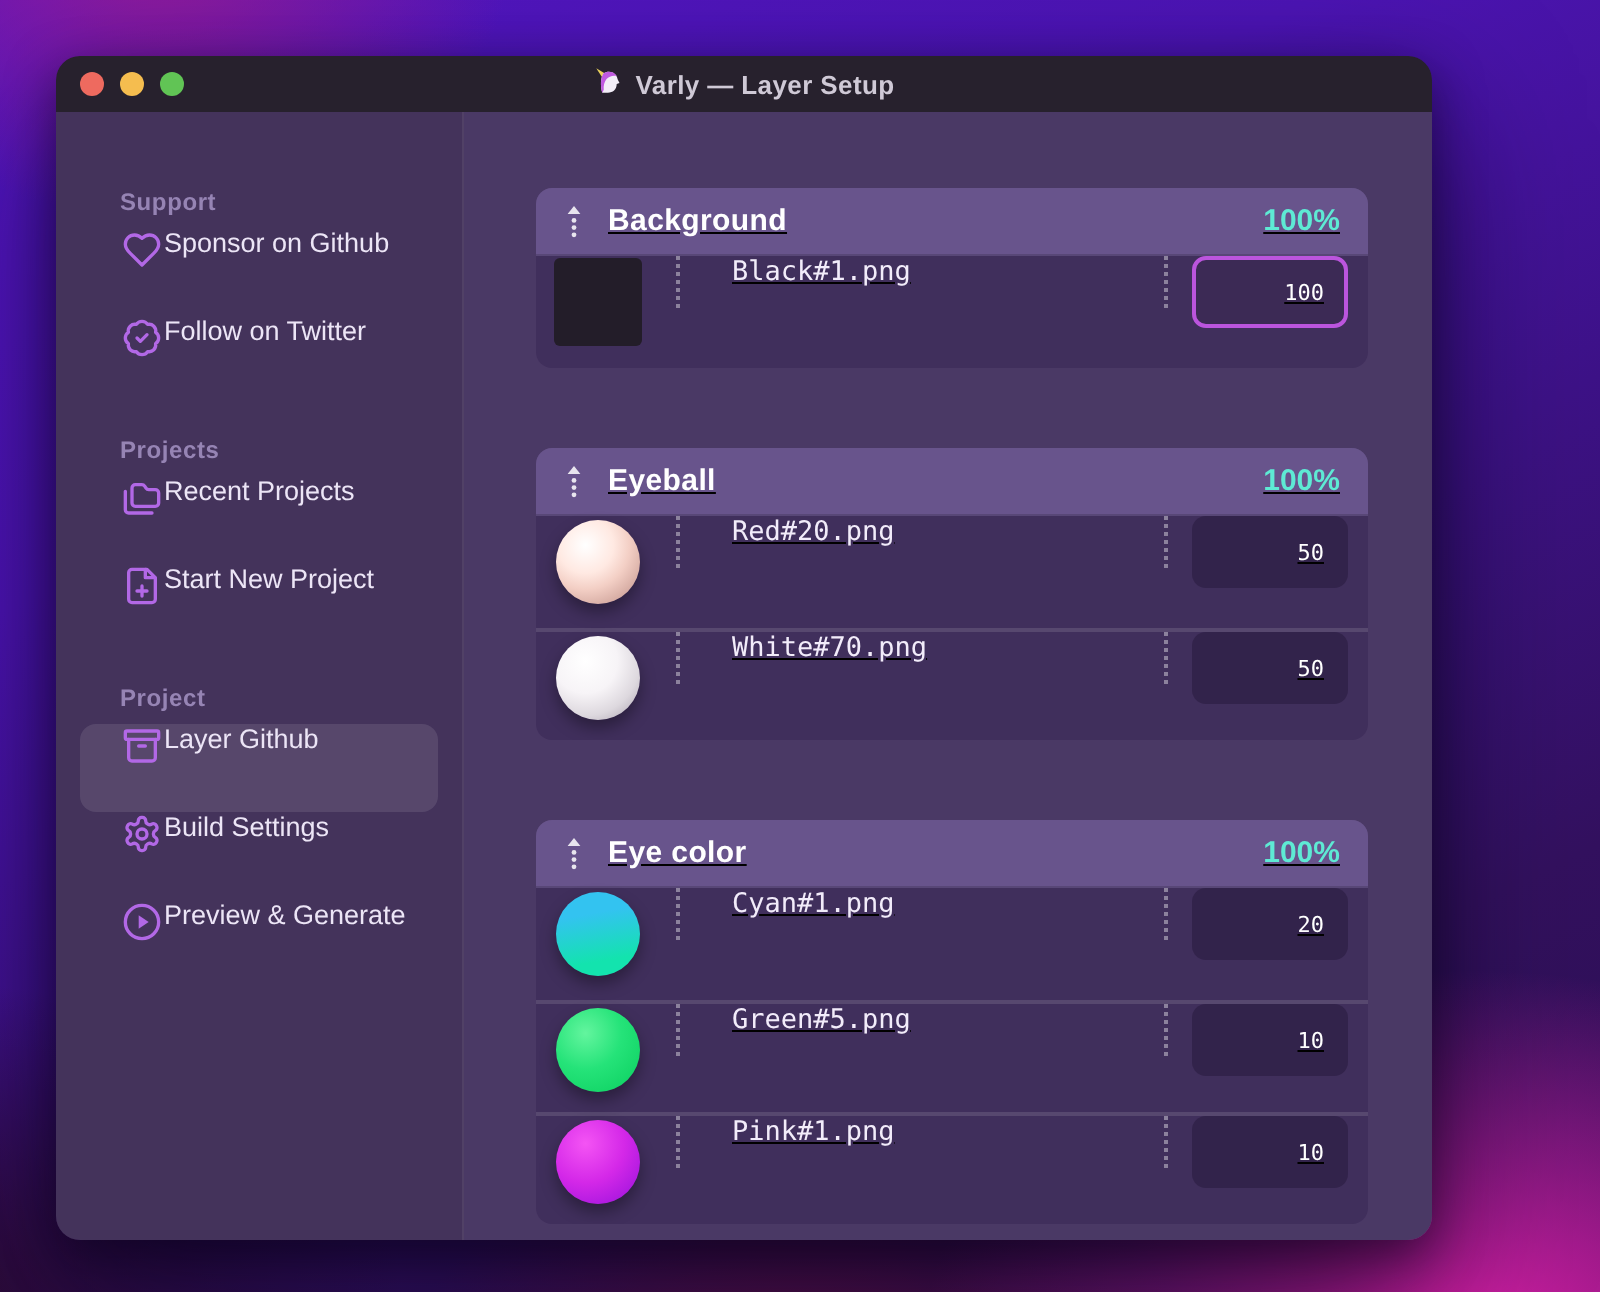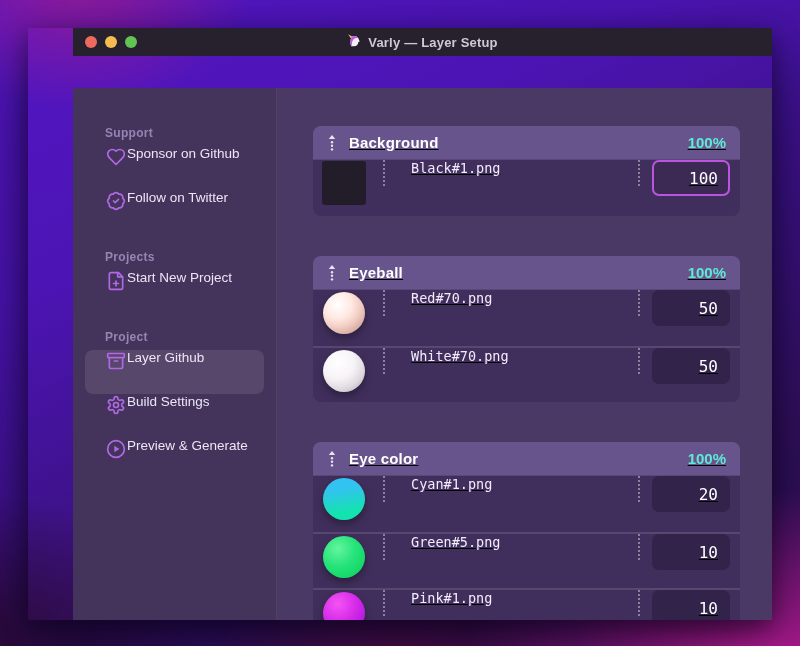--- a/index.html
+++ b/index.html
@@ -7,38 +7,38 @@
   body {
     font-family: "Liberation Sans", sans-serif;
     background:
       radial-gradient(55% 45% at 92% 103%, rgba(224,32,170,.95) 0%, rgba(224,32,170,0) 62%),
       radial-gradient(42% 34% at 50% 108%, rgba(110,16,70,.9) 0%, rgba(110,16,70,0) 60%),
       radial-gradient(40% 38% at 10% -4%, rgba(165,28,140,.8) 0%, rgba(165,28,140,0) 55%),
       radial-gradient(50% 40% at -5% 100%, rgba(40,8,40,.9) 0%, rgba(40,8,40,0) 60%),
       linear-gradient(155deg, #5316c4 0%, #4c14b4 30%, #3d1287 55%, #33115f 78%, #2c0f52 100%);
   }
   .window {
-    position: absolute; left: 28px; top: 28px; width: 744px; height: 592px;
-    border-radius: 1px; overflow: hidden;
+    position: absolute; left: 28px; top: 28px; width: 688px; height: 592px;
+    border-radius: 12px; overflow: hidden;
     box-shadow: 0 30px 70px rgba(8,0,24,.6), 0 8px 24px rgba(8,0,24,.5);
-    display: flex; flex-direction: column; padding-left: 45px;
+    display: flex; flex-direction: column;
   }
   
   .titlebar {
     height: 28px; flex: 0 0 28px; background: #27212d;
     display: flex; align-items: center; justify-content: center; position: relative;
   }
   .traffic { position: absolute; left: 12px; top: 0; height: 100%; display: flex; align-items: center; gap: 8px; }
   .light { width: 12px; height: 12px; border-radius: 50%; }
   .titlebar-title {
     color: #cfc9d6; font-size: 13px; font-weight: 700; letter-spacing: .2px;
     display: flex; align-items: center; gap: 6px;
   }
   
-  .app-body { flex: 1; display: flex; min-height: 0; margin-top: 32px; }
+  .app-body { flex: 1; display: flex; min-height: 0; }
   .sidebar {
     width: 204px; flex: 0 0 204px; background: #44335b;
     border-right: 1px solid rgba(255,255,255,.07);
     padding: 38px 12px 0 12px;
   }
   .side-section { margin-bottom: 16px; }
   .side-label {
     font-size: 12px; font-weight: 700; color: #9684b4; letter-spacing: .3px;
     margin: 0 0 6px 20px;
   }
@@ -82,21 +82,21 @@
   }
   .dots.left { margin: 0 26px 0 16px; }
   .dots.right { margin: 0 12px 0 0; }
   .file-name {
     font-family: "DejaVu Sans Mono", monospace; font-size: 13.5px; color: #f2ecfa;
     flex: 1; white-space: nowrap; overflow: hidden;
   }
   .value-input {
     width: 78px; height: 36px; border-radius: 7px; border: 2px solid transparent;
     background: rgba(26,15,44,.35); color: #ffffff; text-align: right;
-    font-family: "DejaVu Sans Mono", monospace; font-size: 16px; padding: 0 10px;
+    font-family: "DejaVu Sans Mono", monospace; font-size: 11px; padding: 0 10px;
     outline: none;
   }
   .value-input.focused { border-color: var(--focus, #bb55dd); background: #3c2a55; }
 </style>
 </head>
 <body>
 
 <div class="window">
 
   <div class="titlebar">
@@ -135,20 +135,29 @@
                   <path d="m9 12 2 2 4-4"></path>
                 </svg>
               </span>
     <span>Follow on Twitter</span>
   </div>
           </div>
   </div>
         <div class="side-section">
     <div class="side-label">Projects</div>
     <div>
+            <div class="side-item">
+    <span class="side-icon">
+                <svg viewBox="0 0 24 24" fill="none" stroke="currentColor" stroke-width="2" stroke-linecap="round" stroke-linejoin="round">
+                  <path d="M20 17a2 2 0 0 0 2-2V9a2 2 0 0 0-2-2h-3.9a2 2 0 0 1-1.69-.9l-.81-1.2a2 2 0 0 0-1.67-.9H8a2 2 0 0 0-2 2v9a2 2 0 0 0 2 2Z"></path>
+                  <path d="M2 8v11a2 2 0 0 0 2 2h14"></path>
+                </svg>
+              </span>
+    <span>Recent Projects</span>
+  </div>
             <div class="side-item">
     <span class="side-icon">
                 <svg viewBox="0 0 24 24" fill="none" stroke="currentColor" stroke-width="2" stroke-linecap="round" stroke-linejoin="round">
                   <path d="M15 2H6a2 2 0 0 0-2 2v16a2 2 0 0 0 2 2h12a2 2 0 0 0 2-2V7Z"></path>
                   <path d="M14 2v5h5"></path>
                   <path d="M12 18v-6"></path>
                   <path d="M9 15h6"></path>
                 </svg>
               </span>
     <span>Start New Project</span>
@@ -227,21 +236,21 @@
             </span>
       <span class="group-name">Eyeball</span>
       <span class="group-weight">100%</span>
     </div>
     <div>
             <div class="layer-row">
     <div class="thumb-box">
       <div class="thumb red-sphere"></div>
     </div>
     <span class="dots left"></span>
-    <span class="file-name">Red#70.png</span>
+    <span class="file-name">Red#20.png</span>
     <span class="dots right"></span>
     <input class="value-input" type="text" value="50" style="">
   </div>
             <div class="layer-row">
     <div class="thumb-box">
       <div class="thumb white-sphere"></div>
     </div>
     <span class="dots left"></span>
     <span class="file-name">White#70.png</span>
     <span class="dots right"></span>

